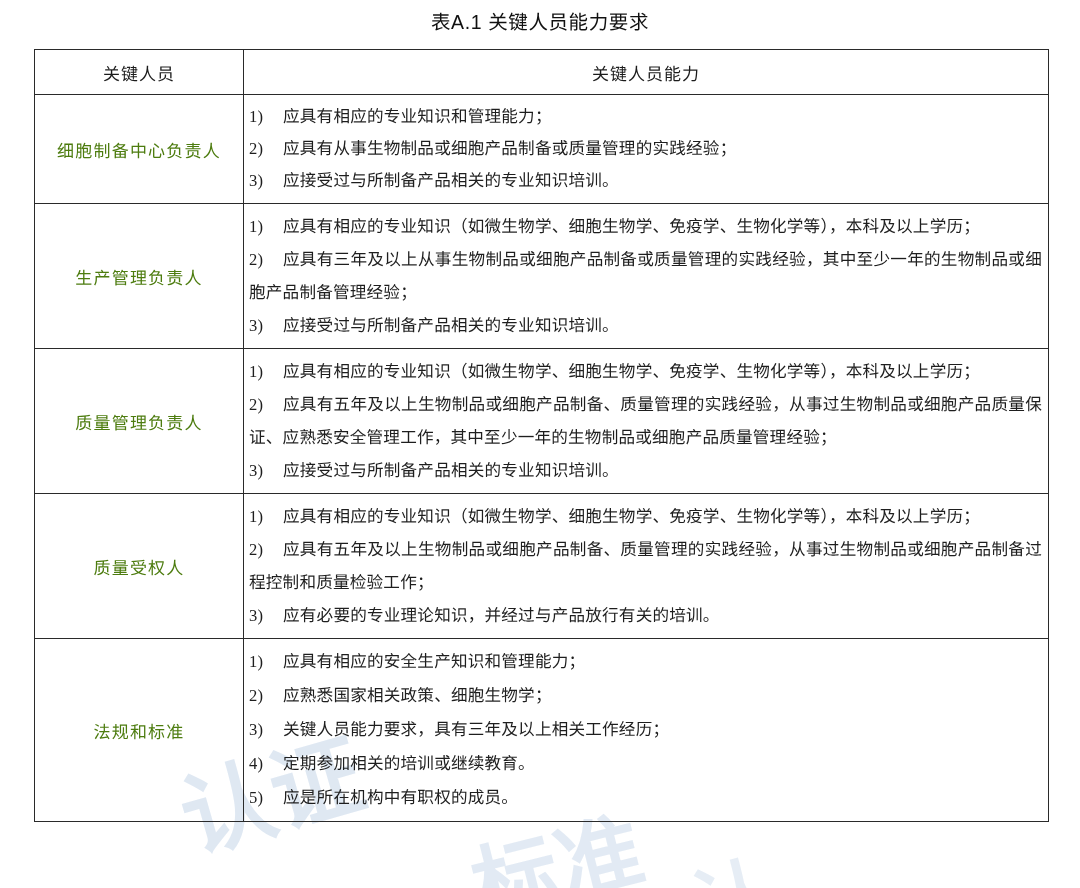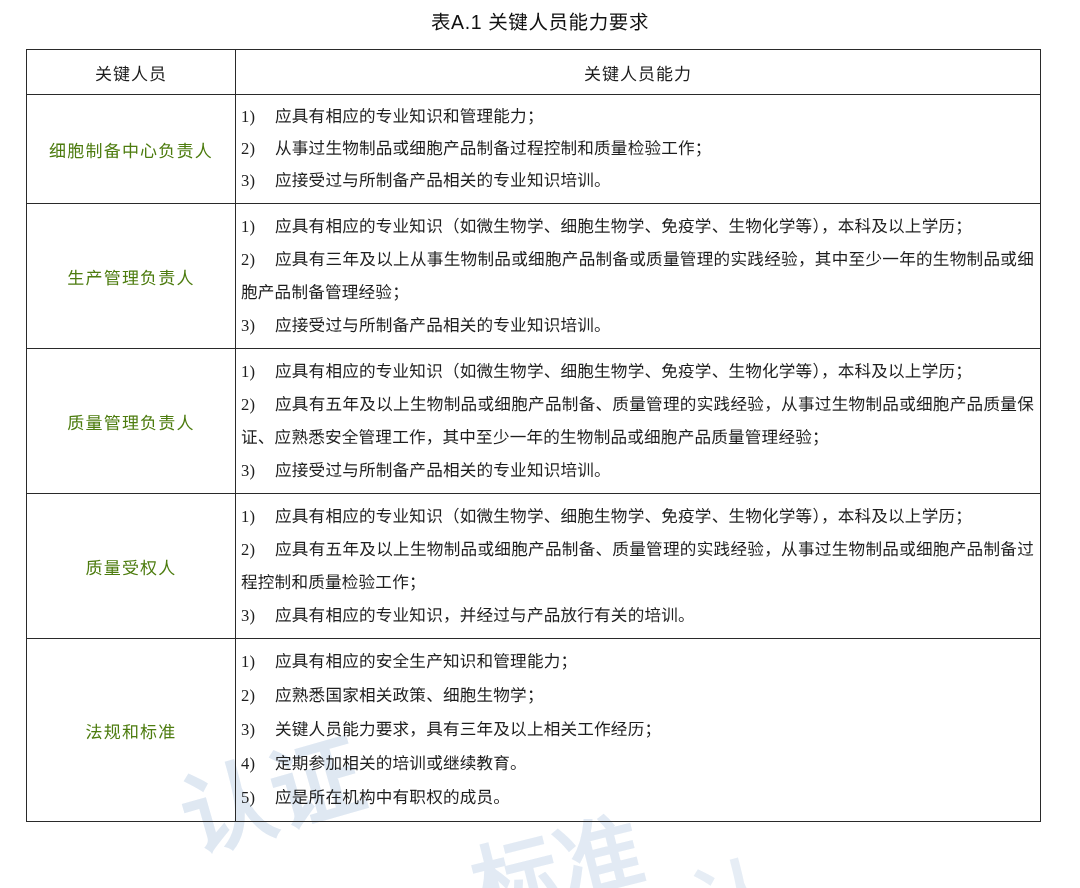--- a/index.html
+++ b/index.html
@@ -49,21 +49,21 @@
     font-weight: 400;
     font-size: 19.5px;
     letter-spacing: .6px;
     color: #111111;
     z-index: 10;
   }
 
   
   #capability-table {
     position: absolute;
-    left: 26px;
+    left: 34px;
     top: 49px;
     width: 1014px;
     border-collapse: collapse;
     table-layout: fixed;
     z-index: 10;
     background: transparent;
   }
   #capability-table td,
   #capability-table th {
     border: 1.6px solid #2a2a2a;
@@ -152,21 +152,21 @@
       <tr class="row-1">
         <td class="role-cell">细胞制备中心负责人</td>
         <td class="cap-cell">
           <ol class="cap-list">
             <li>
               <span class="cap-marker">1)</span>
               <span class="cap-text">应具有相应的专业知识和管理能力；</span>
             </li>
             <li>
               <span class="cap-marker">2)</span>
-              <span class="cap-text">从事过生物制品或细胞产品制备过程控制和质量检验工作；</span>
+              <span class="cap-text">应具有从事生物制品或细胞产品制备或质量管理的实践经验；</span>
             </li>
             <li>
               <span class="cap-marker">3)</span>
               <span class="cap-text">应接受过与所制备产品相关的专业知识培训。</span>
             </li>
           </ol>
         </td>
       </tr>
       <tr class="row-2">
         <td class="role-cell">生产管理负责人</td>
@@ -213,21 +213,21 @@
             <li>
               <span class="cap-marker">1)</span>
               <span class="cap-text">应具有相应的专业知识（如微生物学、细胞生物学、免疫学、生物化学等），本科及以上学历；</span>
             </li>
             <li>
               <span class="cap-marker">2)</span>
               <span class="cap-text">应具有五年及以上生物制品或细胞产品制备、质量管理的实践经验，从事过生物制品或细胞产品制备过程控制和质量检验工作；</span>
             </li>
             <li>
               <span class="cap-marker">3)</span>
-              <span class="cap-text">应具有相应的专业知识，并经过与产品放行有关的培训。</span>
+              <span class="cap-text">应有必要的专业理论知识，并经过与产品放行有关的培训。</span>
             </li>
           </ol>
         </td>
       </tr>
       <tr class="row-5">
         <td class="role-cell">法规和标准</td>
         <td class="cap-cell">
           <ol class="cap-list">
             <li>
               <span class="cap-marker">1)</span>

